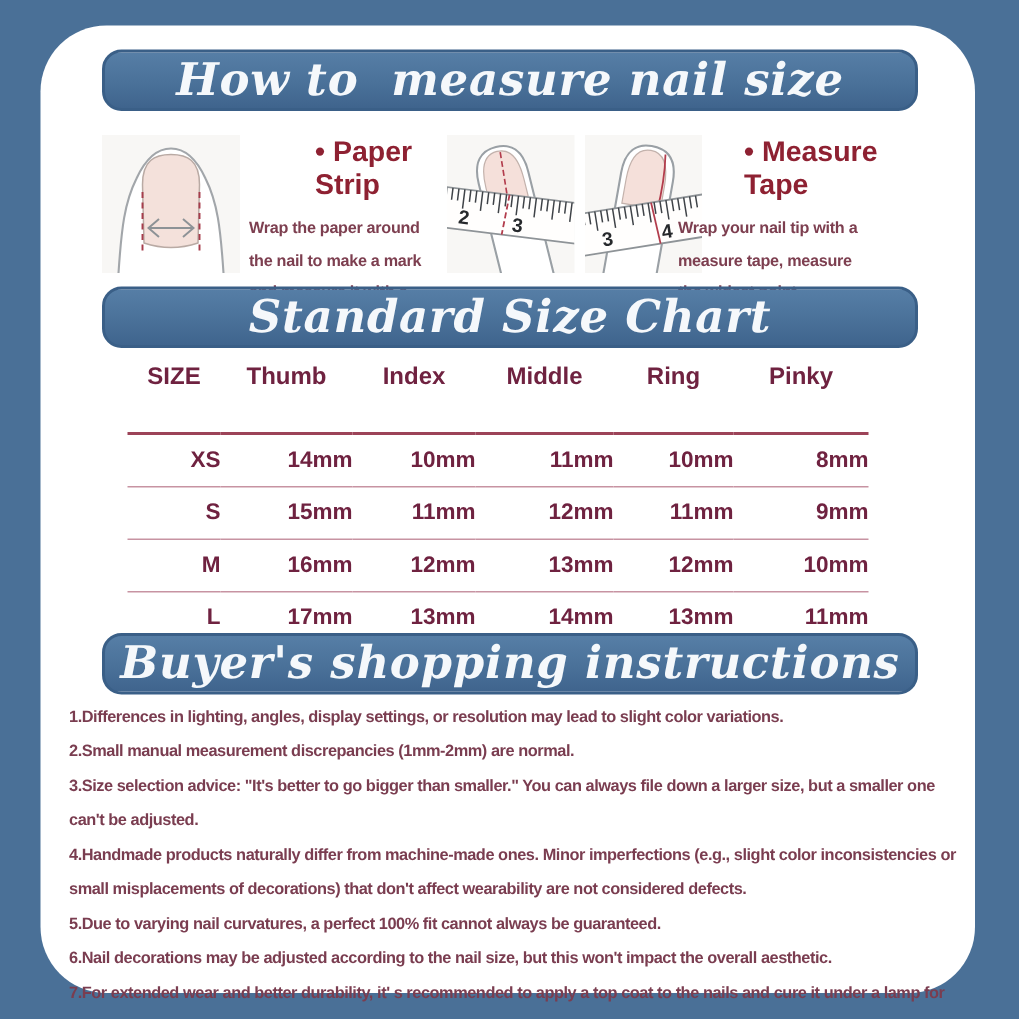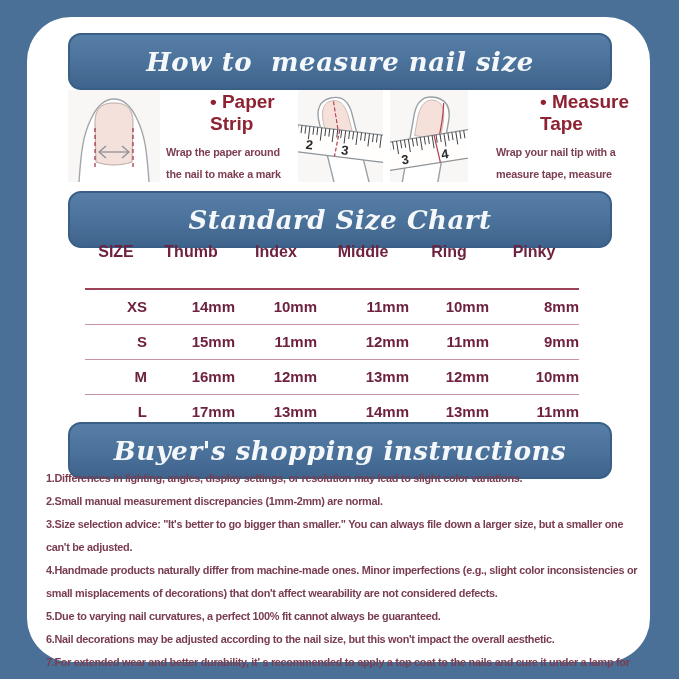--- a/index.html
+++ b/index.html
@@ -2,39 +2,39 @@
 <html><head>
 <meta charset="utf-8">
 <style>
   * { margin:0; padding:0; box-sizing:border-box; }
   html,body { width:679px; height:679px; }
   body { font-family:"Liberation Sans", sans-serif; }
   #screen { position:relative; width:679px; height:679px; background:#4a7097; overflow:hidden; }
   .card { position:absolute; left:27px; top:17px; width:623px; height:645px; background:#ffffff; border-radius:44px; }
 
   .banner {
-    position:absolute; left:68px; width:544px; height:57px; border-radius:13px;
+    position:absolute; left:68px; width:544px; height:41px; border-radius:13px;
     background:linear-gradient(180deg,#567ea6 0%,#4a7199 55%,#3f648d 100%);
     border:2px solid #3a5f87;
     display:flex; align-items:center; justify-content:center;
     color:#f5f8fb; font-family:"DejaVu Serif", serif; font-style:italic; font-weight:bold;
-    font-size:26px; white-space:pre; letter-spacing:0.5px;
+    font-size:30px; white-space:pre; letter-spacing:0.5px;
   }
   #banner-how   { top:33px; }
   #banner-chart { top:191px; }
   #banner-buyer { top:422px; }
 
   .panel { position:absolute; top:90px; height:92px; background:#f8f7f5; overflow:hidden; }
   #panel-a { left:68px;  width:92px; }
   #panel-b { left:298px; width:85px; }
   #panel-c { left:390px; width:78px; }
 
   .method-text { position:absolute; top:91px; }
   #method-paper { left:166px; width:132px; }
-  #method-tape  { left:496px; width:150px; }
+  #method-tape  { left:452px; width:150px; }
   .method-title { font-size:19px; font-weight:bold; color:#8e2132; margin-bottom:7px;margin-left:44px; }
   .method-line  { font-size:10.8px; font-weight:bold; color:#7d3f50; line-height:21.5px; letter-spacing:-0.2px; }
 
   #size-table { position:absolute; left:85px; top:243px; width:494px; border-collapse:collapse; }
   #size-table th { font-size:16px; font-weight:bold; color:#6f2240; text-align:center;
                    padding:0 0 27px 0; border-bottom:2px solid #9c4358; }
   #size-table td { font-size:15px; font-weight:bold; color:#6f2240; text-align:right;
                    height:35px; vertical-align:middle; border-bottom:1px solid #c793a2; }
 
   #instructions { position:absolute; left:46px; top:467px; width:598px;

